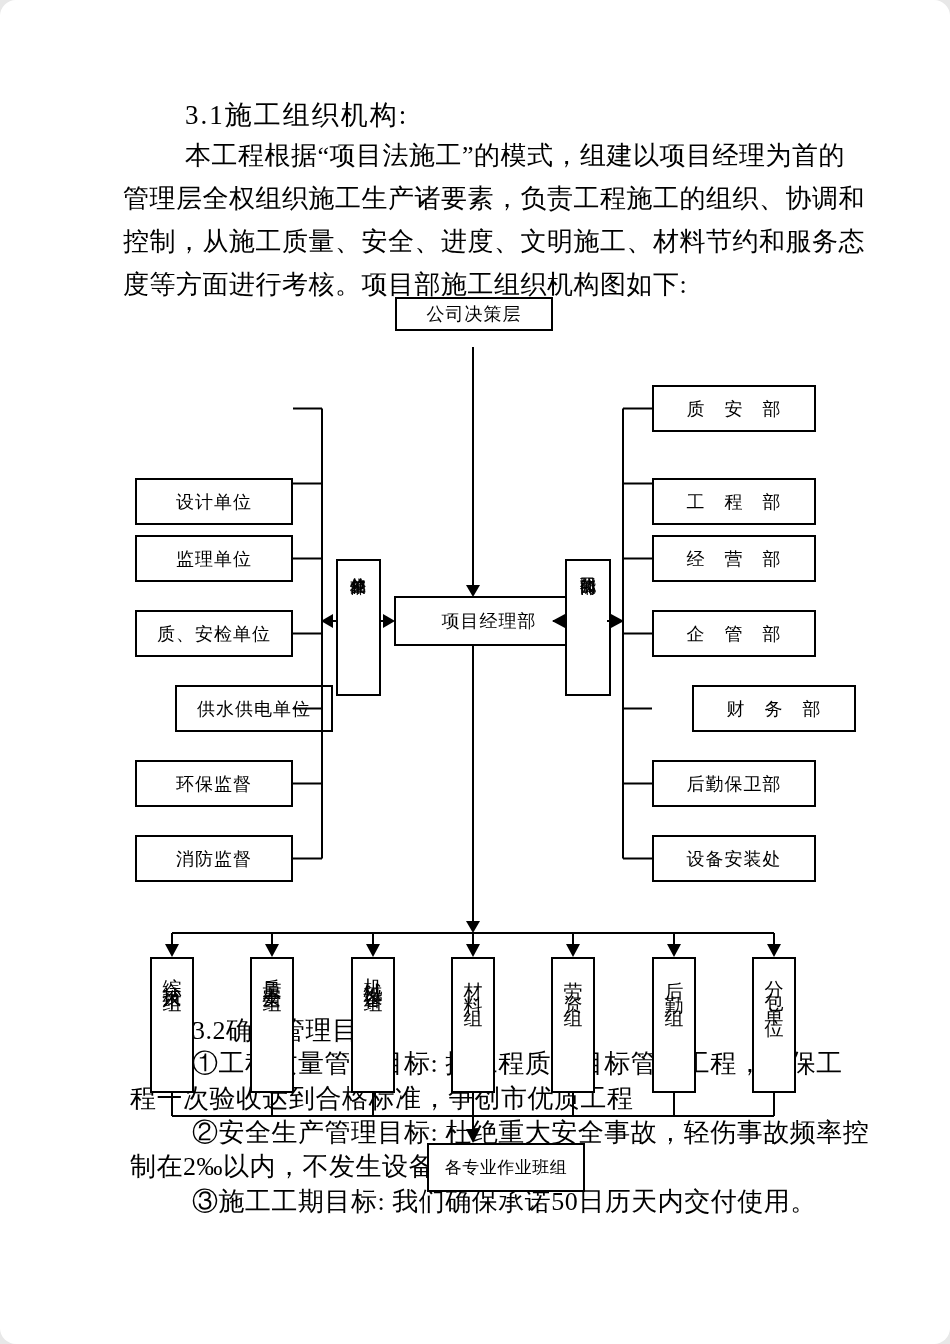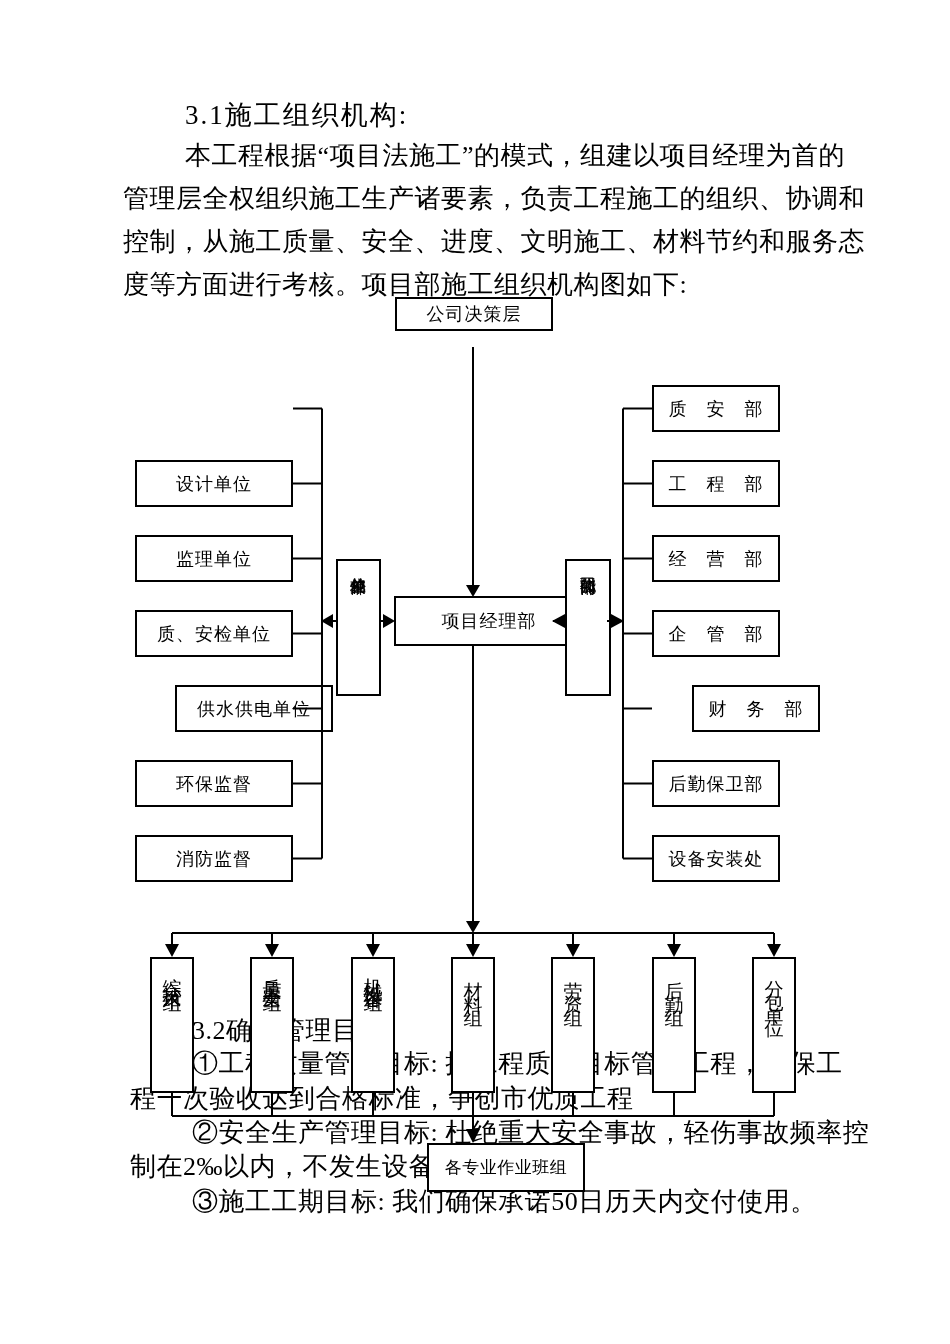--- a/index.html
+++ b/index.html
@@ -3,20 +3,21 @@
 <meta charset="utf-8">
 <style>
   html,body{margin:0;padding:0;background:#e8e8e8;}
   .page{
     position:relative;
     width:950px;height:1344px;
     background:#ffffff;
     font-family:"Liberation Serif","DejaVu Serif",serif;
     color:#000;
     overflow:hidden;
+    border-radius:16px;
   }
   
   .tl{
     position:absolute;
     white-space:pre;
     font-size:26px;
     letter-spacing:0.5px;
     line-height:30px;
     z-index:1;
   }
@@ -57,22 +58,22 @@
   .v3{font-size:19px;letter-spacing:14px;line-height:40px;padding-top:7px;}
   .v4{font-size:19px;letter-spacing:13px;line-height:40px;padding-top:6px;}
   .small{font-size:17px;letter-spacing:0.5px;margin-left:32px;}
   
   .n-top   {left:395px;top:297px;width:158px;height:34px;}
   .n-center{left:394px;top:596px;width:190px;height:50px;}
   .n-bottom{left:395px;top:1143px;width:158px;height:49px;}
   .n-lhead {left:336px;top:559px;width:45px;height:137px;}
   .n-rhead {left:565px;top:559px;width:46px;height:137px;}
   .lu{left:135px;width:158px;height:47px;}
-  .rd{left:652px;width:128px;height:47px;}
-  .r0{top:385px;} .r1{top:460px;} .r2{top:535px;} .r3{top:610px;font-family:Liberation Serif, serif;}
+  .rd{left:652px;width:164px;height:47px;}
+  .r0{top:385px;} .r1{top:478px;} .r2{top:535px;} .r3{top:610px;font-family:Liberation Serif, serif;}
   .r4{top:685px;margin-left:40px;} .r5{top:760px;} .r6{top:835px;}
   .bg{top:957px;width:44px;height:136px;}
   .c0{left:150px;} .c1{left:250px;} .c2{left:351px;} .c3{left:451px;}
   .c4{left:551px;} .c5{left:652px;} .c6{left:752px;}
   
   .wires{position:absolute;left:0;top:0;z-index:3;pointer-events:none;}
 </style>
 </head>
 <body>
 

